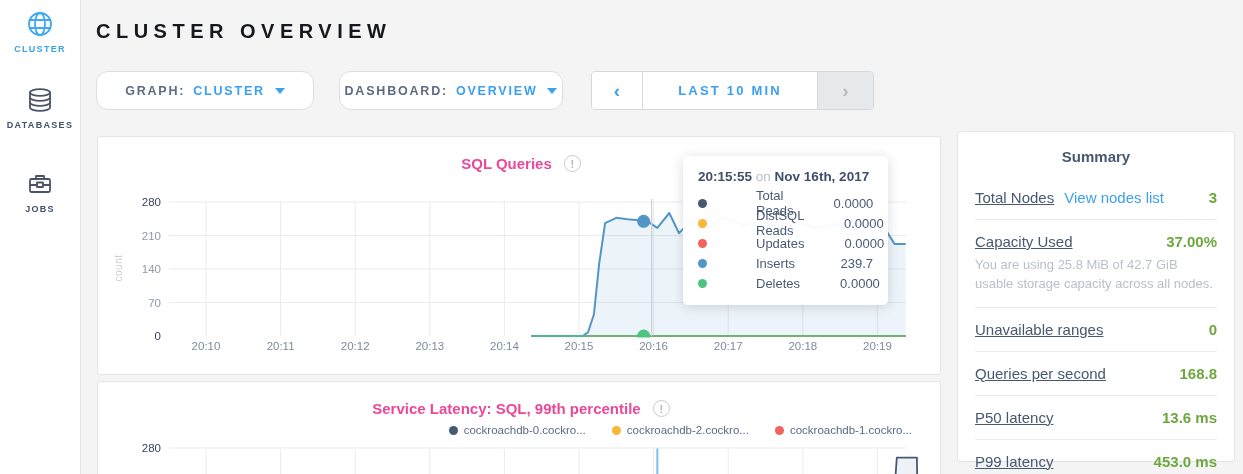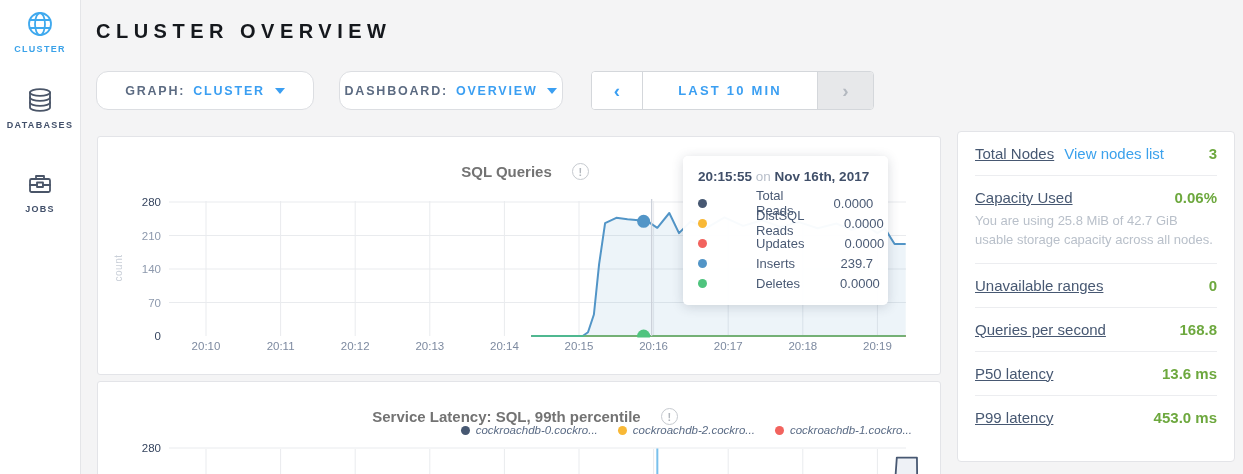--- a/index.html
+++ b/index.html
@@ -29,33 +29,33 @@
            box-sizing:border-box;overflow:hidden;}
   #timesel .seg{display:flex;align-items:center;justify-content:center;box-sizing:border-box;}
   #ts-prev{width:51px;border-right:1px solid #d4d7db;color:#3b9ff2;font-size:19px;font-weight:700;cursor:pointer;background:#fff;}
   #ts-label{flex:1;color:#3b9ff2;font-size:13px;font-weight:700;letter-spacing:2.2px;}
   #ts-next{width:56px;border-left:1px solid #d4d7db;color:#b4b9c0;font-size:19px;font-weight:700;background:#e7e8ea;cursor:default;}
   
   .card{position:absolute;background:#fff;border:1px solid #e3e4e8;border-radius:3px;box-sizing:border-box;overflow:hidden;}
   #card1{left:97px;top:136px;width:844px;height:239px;}
   #card2{left:97px;top:381px;width:844px;height:200px;}
   .chart-head{display:flex;align-items:center;justify-content:center;margin-top:14px;gap:8px;}
-  .chart-title{margin:12px;font-size:15px;font-weight:700;color:#737373;}
+  .chart-title{margin:4px;font-size:15px;font-weight:700;color:#ec4899;}
   .info-icon{display:inline-flex;align-items:center;justify-content:center;width:17px;height:17px;border-radius:50%;
              border:1.5px solid #c6cacf;color:#b3b8be;font-size:11px;font-weight:700;box-sizing:border-box;cursor:pointer;}
   .chart-svg{position:absolute;left:0;bottom:0;}
   #chart1-svg{top:0;}
   #chart2-svg{top:0;}
   .grid{stroke:#e9ebee;stroke-width:1;}
   .ytick{fill:#8d99ad;font-size:11.5px;text-anchor:end;font-family:"Liberation Sans",sans-serif;}
   .ytick.strong{fill:#36455f;}
   .xtick{fill:#7d8aa0;font-size:11.5px;text-anchor:middle;font-family:"Liberation Sans",sans-serif;}
   .ylab{fill:#c9cfd8;font-size:10px;letter-spacing:.5px;text-anchor:middle;font-family:"Liberation Sans",sans-serif;}
   
-  #legend{position:absolute;top:42px;right:28px;display:flex;gap:20px;font-style:italic;}
+  #legend{position:absolute;top:42px;right:28px;display:flex;gap:26px;}
   .lg-item{display:flex;align-items:center;gap:6px;font-size:11.5px;color:#5a6b85;cursor:pointer;}
   .lg-dot{width:9px;height:9px;border-radius:50%;}
   
   #chart-tooltip{position:absolute;left:585px;top:19px;width:205px;box-sizing:border-box;background:rgba(255,255,255,.96);
                  border-radius:5px;box-shadow:0 2px 12px rgba(40,50,70,.18);padding:13px 15px 12px;z-index:5;}
   .tt-title{font-size:13.5px;color:#404f69;font-weight:600;margin-bottom:9px;white-space:nowrap;}
   .tt-title .tt-on{color:#b8bfca;font-weight:400;}
   .tt-row{display:flex;align-items:center;height:20px;font-size:13px;color:#4a5a74;gap:40px;}
   .tt-dot{width:9px;height:9px;border-radius:50%;margin-right:9px;flex:none;}
   .tt-val{margin-left:auto;}
@@ -250,31 +250,32 @@
         <line x1="704.8" y1="67" x2="704.8" y2="118" class="grid"></line>
         <line x1="779.4" y1="67" x2="779.4" y2="118" class="grid"></line>
         <line x1="71" y1="66" x2="808" y2="66" class="grid"></line>
         <text x="63" y="70" class="ytick strong">280</text>
         <line x1="559.33" y1="66.5" x2="559.33" y2="118" stroke="#79c0ec" stroke-width="2"></line>
         <path d="M795.8119999999999,118 L798.8119999999999,75.57142857142857 L818.938,75.57142857142857 L819.438,118" fill="#eef1f6" stroke="#475872" stroke-width="1.8" stroke-linejoin="round"></path>
       </svg>
   </section>
 
   <aside id="summary">
+    <h2>Summary</h2>
     <div class="sum-row">
       <div class="sum-main">
         <span class="sum-label">Total Nodes</span>
         <a class="sum-link">View nodes list</a>
         <span class="sum-value">3</span>
       </div>
     </div>
     <div class="sum-row">
       <div class="sum-main">
         <span class="sum-label">Capacity Used</span>
-        <span class="sum-value">0.06%</span>
+        <span class="sum-value">37.00%</span>
       </div>
       <div class="sum-sub">You are using 25.8 MiB of 42.7 GiB usable storage capacity across all nodes.</div>
     </div>
     <div class="sum-row">
       <div class="sum-main">
         <span class="sum-label">Unavailable ranges</span>
         <span class="sum-value">0</span>
       </div>
     </div>
     <div class="sum-row">

